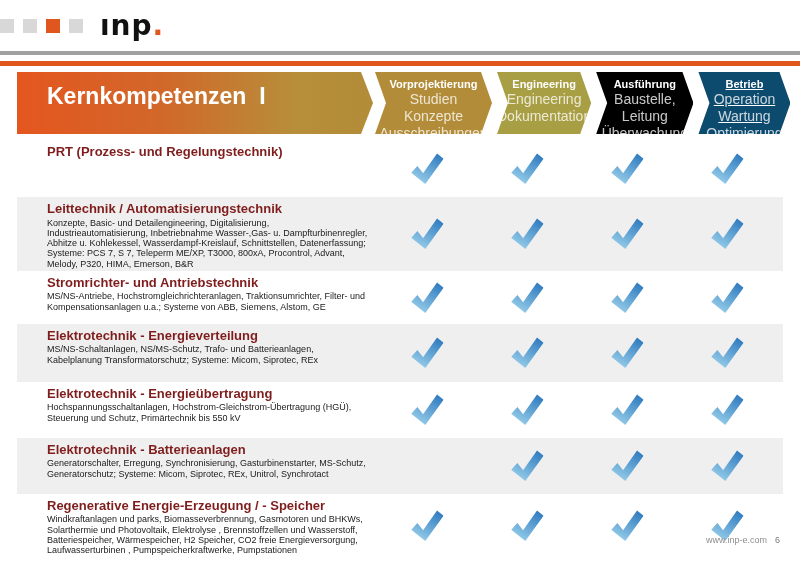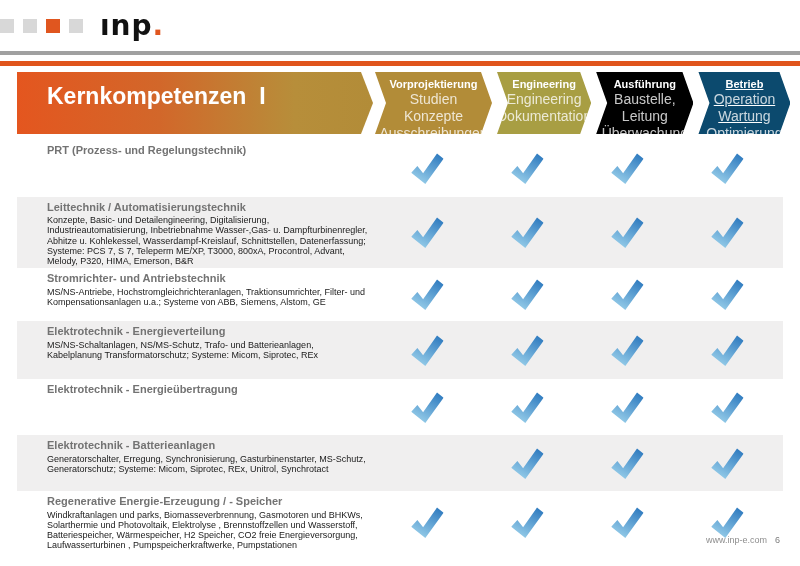--- a/index.html
+++ b/index.html
@@ -45,21 +45,21 @@
   .row { display:flex; }
   .row:nth-child(even){ background:#f0efef; }
   .row:nth-child(1){ min-height:57px; }
   .row:nth-child(2){ min-height:66px; }
   .row:nth-child(3){ min-height:53px; }
   .row:nth-child(4){ min-height:58px; }
   .row:nth-child(5){ min-height:56px; }
   .row:nth-child(6){ min-height:56px; }
   .row:nth-child(7){ min-height:62px; }
   .row-text { flex:0 0 360px; padding:4px 6px 2px 30px; }
-  .row-title { font-size:11px; font-weight:bold; color:#737373; line-height:1.2; margin-bottom:1px; }
+  .row-title { font-size:13px; font-weight:bold; color:#7f1d1d; line-height:1.2; margin-bottom:1px; }
   .row-desc { font-size:9px; line-height:1.14; color:#1a1a1a; }
   .row-checks { flex:1; display:flex; }
   .cell { flex:0 0 100px; display:flex; align-items:center; justify-content:center; }
   .check-svg { width:33px; height:31px; transform:rotate(-2deg); }
 
   
   .footer { position:absolute; right:20px; bottom:21px; font-size:9px; color:#8e8e8e; }
   .footer .page-num { margin-left:8px; color:#7c7c7c; }
 </style>
 </head>
@@ -329,20 +329,21 @@
     </defs>
     <polygon points="0,21 7,14 13,22 29,1 36,7 15,34" fill="url(#checkgrad)"></polygon>
   </svg>
 </div>
         </div>
   </div>
 
   <div class="row">
     <div class="row-text">
       <div class="row-title">Elektrotechnik - Energieübertragung</div>
+      <div class="row-desc">Hochspannungsschaltanlagen, Hochstrom-Gleichstrom-Übertragung (HGÜ), Steuerung und Schutz, Primärtechnik bis 550 kV</div>
     </div>
     <div class="row-checks">
           <div class="cell">
   <svg class="check-svg" viewBox="0 0 36 34" xmlns="http://www.w3.org/2000/svg">
     <defs>
       <linearGradient id="checkgrad" x1="0.85" y1="0" x2="0.15" y2="1">
         <stop offset="0" stop-color="#2e7abf"></stop>
         <stop offset="1" stop-color="#9ed3ec"></stop>
       </linearGradient>
     </defs>

